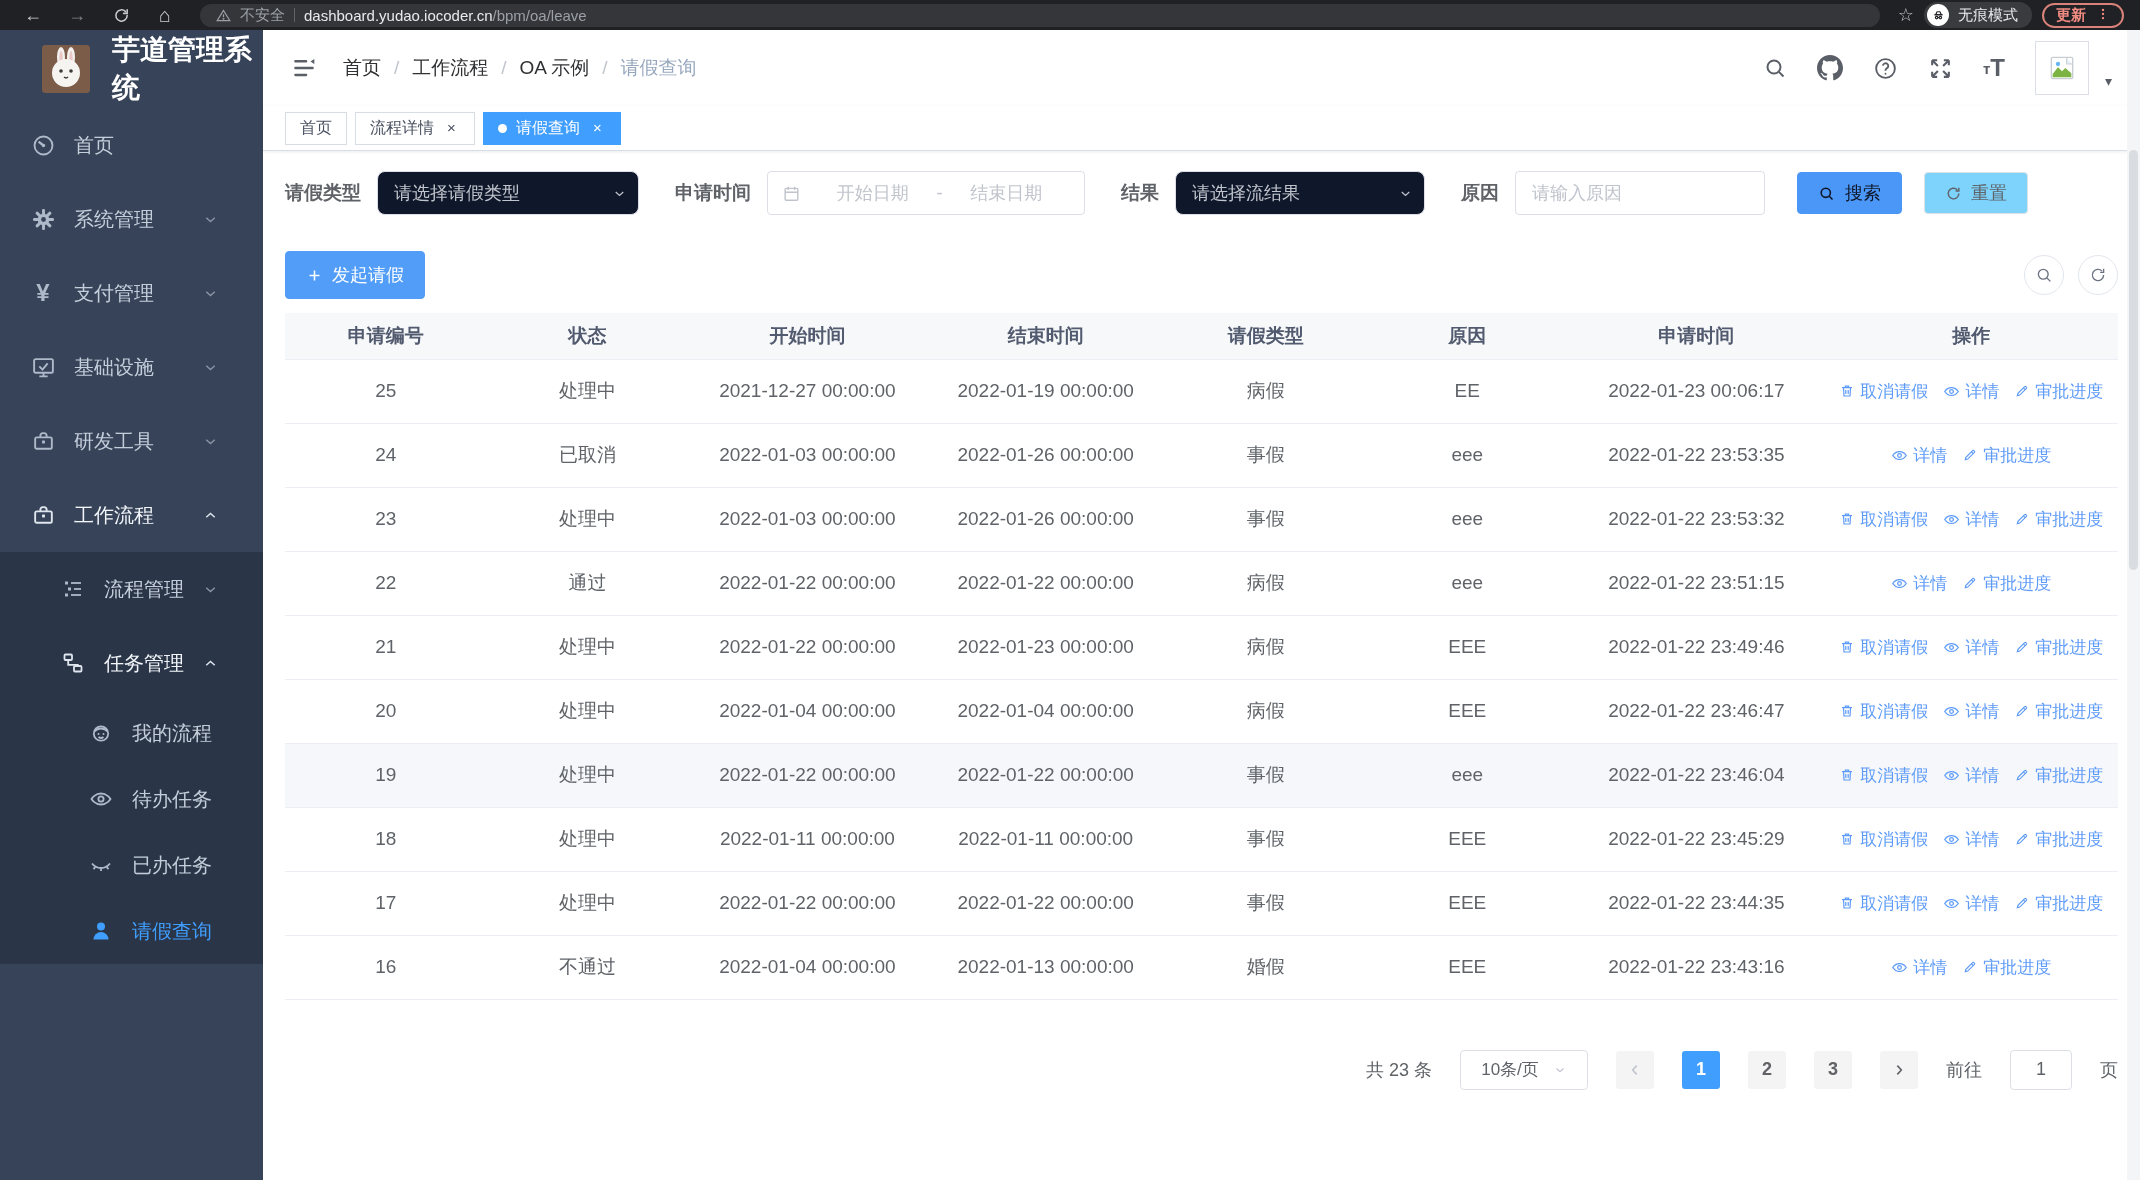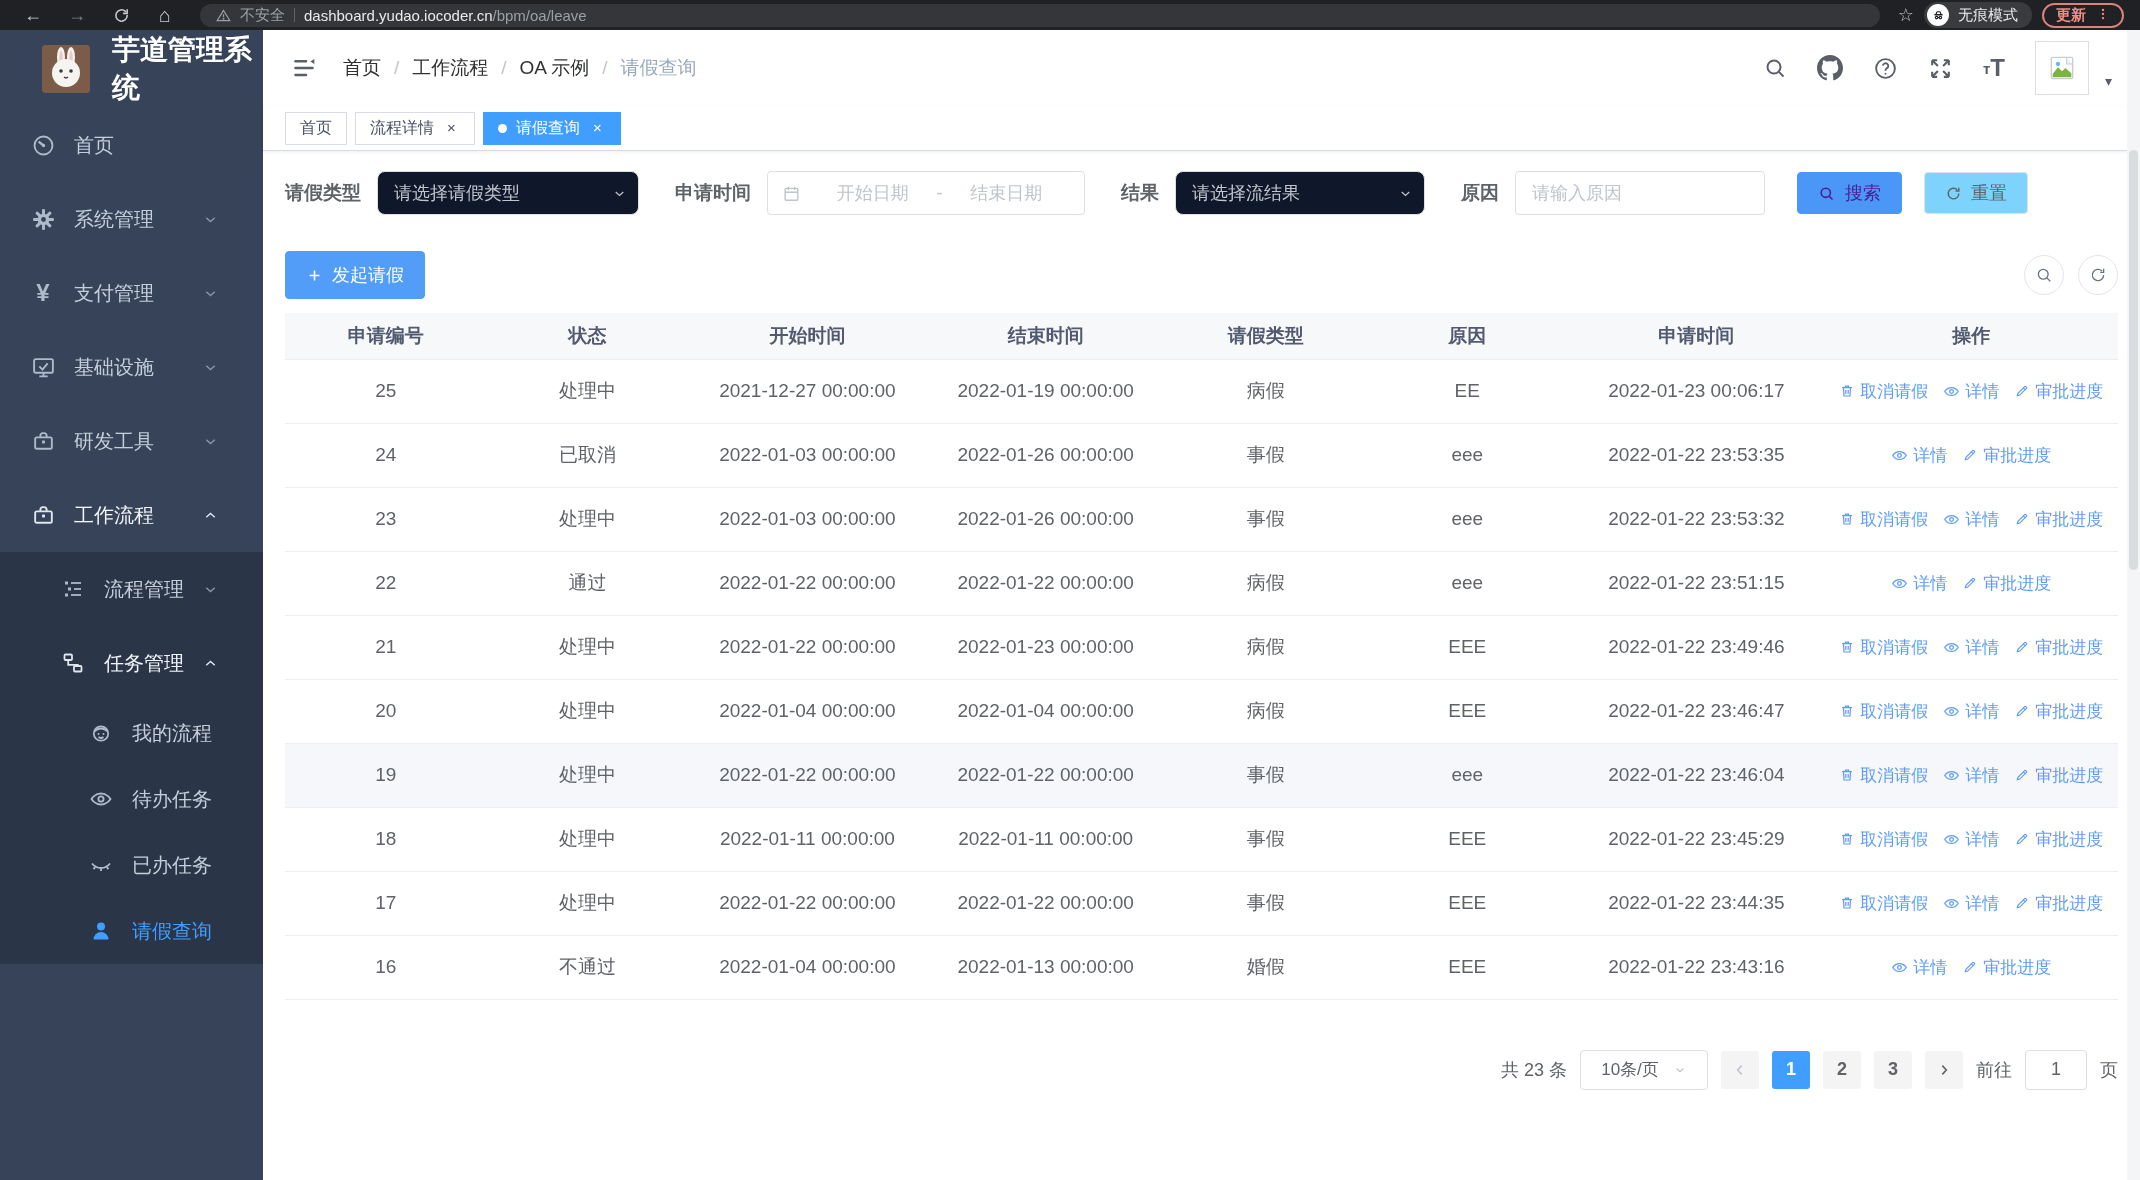--- a/index.html
+++ b/index.html
@@ -65,36 +65,36 @@
   .sel .chev{position:absolute;right:11px;color:var(--ph);}
   .sel.w1{width:262px;}
   .sel.w2{width:250px;}
   .range{width:318px;height:44px;border:1px solid var(--border);border-radius:4px;display:flex;align-items:center;padding:0 14px;color:var(--ph);font-size:18px;background:#fff;cursor:text;}
   .range .seg{flex:1;text-align:center;}
   .range .ic{color:var(--ph);}
   .tinput{width:250px;height:44px;border:1px solid var(--border);border-radius:4px;padding:0 16px;font-size:18px;color:#5f6368;font-family:inherit;outline:none;}
   .tinput::placeholder{color:var(--ph);}
   .gap36{margin-left:36px;}
   .btn{height:42px;border-radius:4px;display:inline-flex;align-items:center;gap:9px;padding:0 20px;font-size:18px;cursor:pointer;white-space:nowrap;}
-  .btn.primary{background:var(--btn-blue);border:1px solid var(--btn-blue);color:#4c1d95;margin-left:32px;gap:10px;}
+  .btn.primary{background:var(--btn-blue);border:1px solid var(--btn-blue);color:#0f172a;margin-left:32px;gap:10px;}
   .btn.plain{background:#7dd3fc;border:1px solid var(--border);color:#5f6368;margin-left:22px;}
   
   .toolbar{margin-top:36px;display:flex;align-items:center;}
   .btn.create{height:48px;background:var(--create-blue);border:1px solid var(--create-blue);color:#fff;padding:0 20px;margin:0;}
   .circles{margin-left:auto;display:flex;gap:14px;}
   .circle{width:40px;height:40px;border-radius:50%;border:1px solid #e2e6ec;display:flex;align-items:center;justify-content:center;color:#6b7280;background:#fff;cursor:pointer;}
   
   table{width:100%;border-collapse:collapse;margin-top:14px;table-layout:fixed;}
   thead th{background:#f7f8fa;height:46px;font-size:19px;font-weight:600;color:var(--head-txt);border-bottom:1px solid #ebeef5;text-align:center;}
   tbody td{height:64px;font-size:19px;color:var(--cell);text-align:center;border-bottom:1px solid #ebeef5;background:#fff;}
   tr.hl td{background:#f5f7fa;}
   .actions{display:flex;justify-content:center;align-items:center;gap:15px;}
   .alink{color:var(--link);font-size:17px;display:inline-flex;gap:5px;white-space:nowrap;cursor:pointer;text-decoration:none;}
   
-  .pager{margin-top:50px;display:flex;align-items:center;justify-content:flex-end;gap:13px;font-size:18px;color:#5f6368;}
+  .pager{margin-top:50px;display:flex;align-items:center;justify-content:flex-end;gap:28px;font-size:18px;color:#5f6368;}
   .psel{width:128px;height:40px;border:1px solid var(--border);border-radius:4px;display:flex;align-items:center;justify-content:center;gap:14px;font-size:17px;color:#5f6368;background:#fff;cursor:pointer;}
   .psel .chev{color:var(--ph);}
   .pbtn{min-width:38px;height:38px;background:#f4f4f5;border-radius:3px;display:flex;align-items:center;justify-content:center;font-size:18px;color:#606266;font-weight:600;cursor:pointer;}
   .pbtn.active{background:var(--primary);color:#fff;}
   .pbtn.dim{color:#c0c4cc;}
   .goto{width:62px;height:40px;border:1px solid var(--border);border-radius:4px;text-align:center;font-size:18px;color:#5f6368;font-family:inherit;outline:none;}
   
   .scrollstrip{position:absolute;right:0;top:30px;bottom:0;width:13px;background:#f4f5f6;}
   .scrollthumb{position:absolute;left:2px;right:2px;top:120px;height:420px;border-radius:5px;background:#d9dce0;}
 </style>

